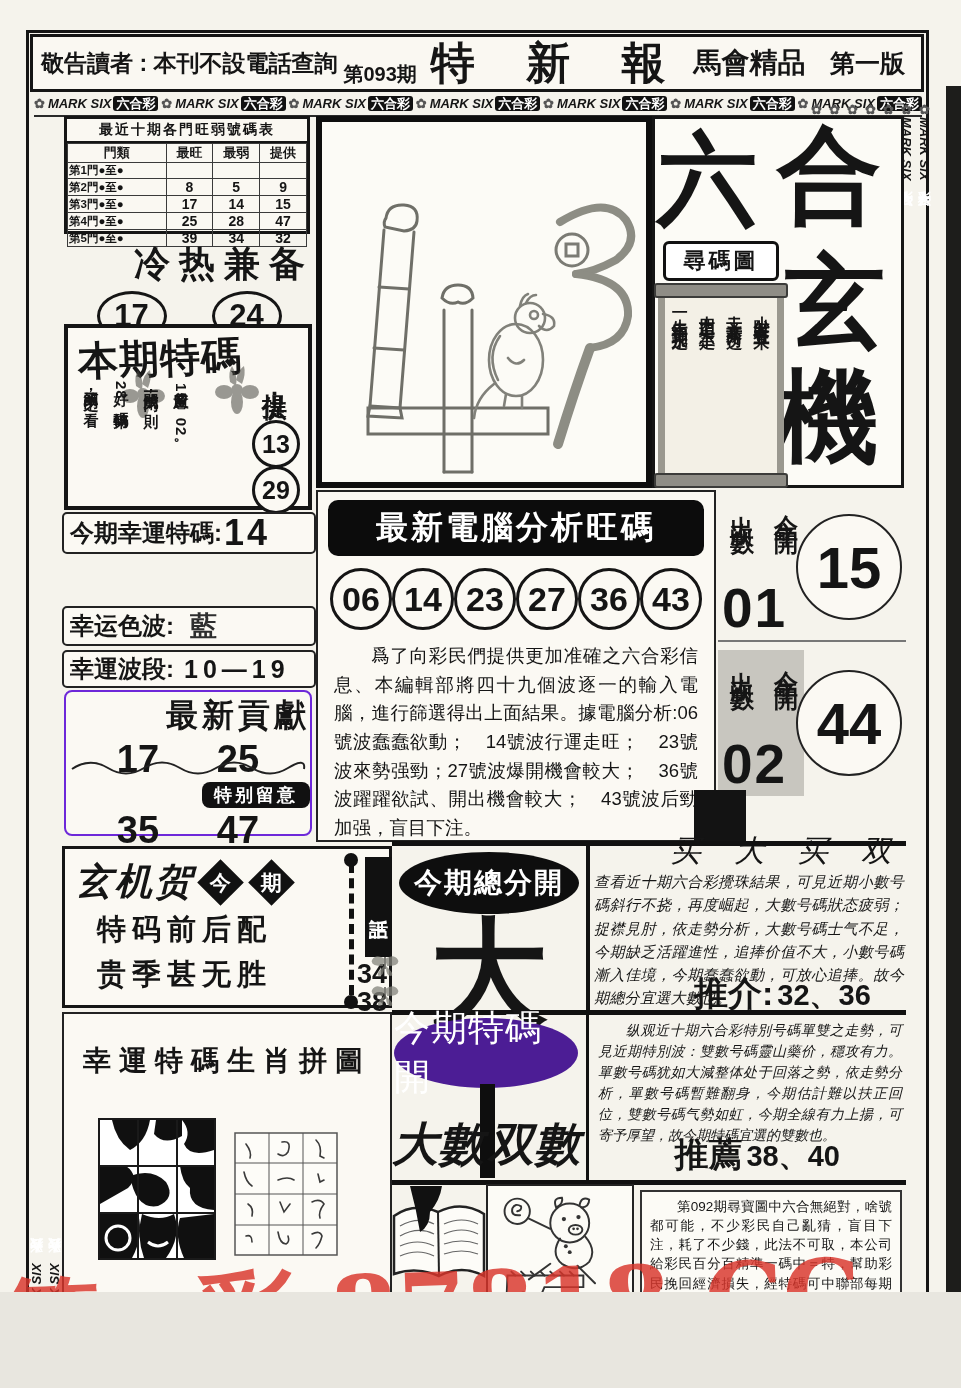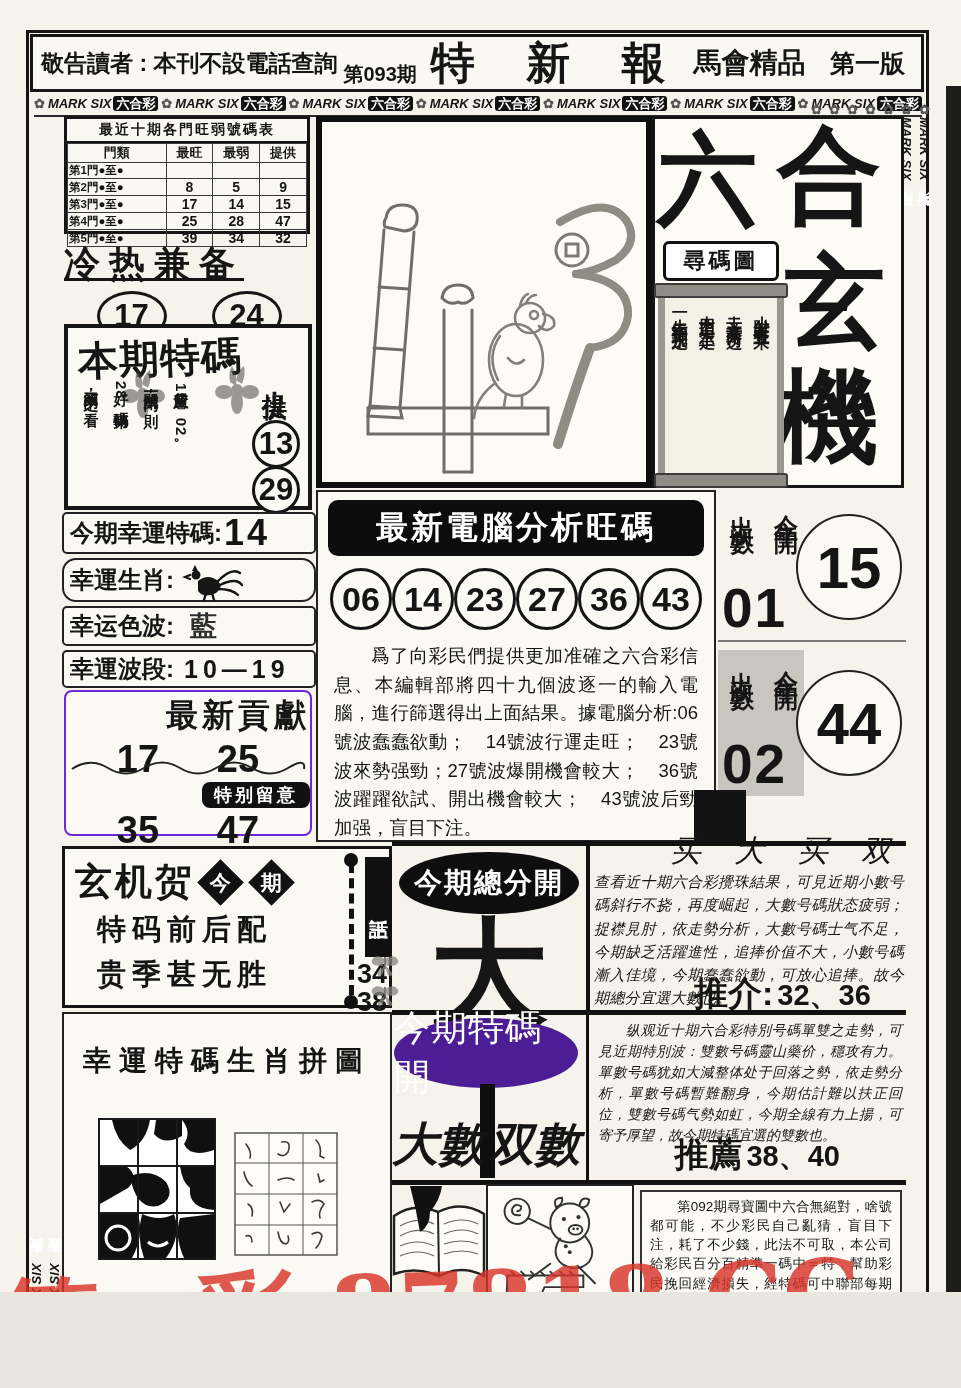--- a/index.html
+++ b/index.html
@@ -28,51 +28,51 @@
   .vstrip-right{left:903px;top:96px;width:30px;height:1284px;}
   
   .door-table{left:64px;top:116px;width:246px;height:118px;border:3px solid #151515;background:#faf8f2;}
   .dt-title{border-bottom:2px solid #151515;font-size:14px;font-weight:900;text-align:center;letter-spacing:2px;padding:2px 0;}
   .door-table table{width:100%;border-collapse:collapse;}
   .door-table th,.door-table td{border:1px solid #3a3a3a;text-align:center;padding:0;height:15px;font-size:13px;}
   .door-table th{font-size:13px;font-weight:900;}
   .door-table td.door{font-size:11.5px;font-weight:800;text-align:left;padding-left:1px;white-space:nowrap;}
   .door-table td.v{font-size:14px;font-weight:600;}
   
-  .cold-hot{left:64px;top:240px;width:250px;height:80px;text-align:left;text-decoration:underline;}
+  .cold-hot{left:64px;top:240px;width:250px;height:80px;text-align:right;}
   .ch-title{font-size:36px;font-weight:900;letter-spacing:9px;font-family:"DejaVu Serif",serif;}
   .ch-row{display:flex;justify-content:space-around;margin-top:2px;padding:0 10px;}
   .oval{width:64px;height:44px;border:3px solid #151515;border-radius:50%;display:flex;align-items:center;justify-content:center;font-size:31px;font-weight:700;}
   
   .benqi{left:64px;top:324px;width:248px;height:186px;border:4px solid #151515;background:#fbf9f3;}
   .bq-title{font-size:40px;font-weight:900;letter-spacing:1px;transform:rotate(-2deg);margin:2px 0 0 10px;font-family:"DejaVu Serif",serif;}
   .bq-vert{position:absolute;left:8px;top:52px;height:128px;writing-mode:vertical-lr;white-space:pre-line;
            font-size:15px;font-weight:700;line-height:2.0;letter-spacing:1px;}
   .bq-tigong{position:absolute;right:16px;top:46px;writing-mode:vertical-rl;font-size:25px;font-weight:900;letter-spacing:2px;}
   .bq-circle{position:absolute;width:42px;height:42px;border:3px solid #151515;border-radius:50%;
-             display:flex;align-items:center;justify-content:center;font-size:31px;font-weight:700;background:#fbf9f3;}
+             display:flex;align-items:center;justify-content:center;font-size:25px;font-weight:700;background:#fbf9f3;}
   .bq-c1{right:8px;top:92px;} .bq-c2{right:8px;top:138px;}
   .bq-moth{position:absolute;opacity:.55;} .bq-m1{left:52px;top:40px;} .bq-m2{left:146px;top:36px;}
   
   .lucky{left:62px;top:0;width:254px;border:2px solid #222;border-radius:5px;background:#fbf9f3;display:flex;align-items:center;padding:0 6px;}
   .lr1{top:512px;height:42px;} .lr2{top:558px;height:44px;border-radius:14px;} .lr3{top:606px;height:40px;} .lr4{top:650px;height:38px;}
   .lk-label{font-size:24px;font-weight:900;white-space:nowrap;}
   .lk-big{font-size:36px;font-weight:900;letter-spacing:3px;margin-left:2px;}
   .lk-val{font-size:27px;font-weight:700;margin-left:16px;color:#2e2e2e;}
   .lk-band{font-size:25px;font-weight:600;letter-spacing:5px;margin-left:10px;}
   
   .gongxian{left:64px;top:690px;width:248px;height:146px;border:2px solid #6d28d9;border-radius:8px;background:#fbf9f3;text-align:right;}
   .gx-title{font-size:32px;font-weight:900;letter-spacing:4px;margin-top:2px;font-family:"DejaVu Serif",serif;}
   .gx-row{display:flex;justify-content:space-around;width:82%;margin:0 auto;font-size:38px;font-weight:600;position:relative;}
   .gx-wave{position:absolute;left:2px;top:64px;}
   .gx-ribbon{display:inline-block;background:#111;color:#fff;font-size:18px;font-weight:900;letter-spacing:3px;border-radius:8px;padding:1px 12px;margin:1px 0;}
   
   .xuanji{left:62px;top:846px;width:330px;height:162px;border:3px solid #151515;background:#fbf9f3;}
   .xj-title{position:absolute;left:10px;top:8px;display:flex;align-items:center;}
-  .xj-t1{font-size:37px;font-weight:900;letter-spacing:3px;font-family:"DejaVu Serif",serif;}
+  .xj-t1{font-size:37px;font-weight:900;font-style:italic;letter-spacing:3px;font-family:"DejaVu Serif",serif;}
   .diamond{width:33px;height:33px;background:#111;transform:rotate(45deg);margin:0 9px;display:flex;align-items:center;justify-content:center;}
   .diamond span{transform:rotate(-45deg);color:#fff;font-size:21px;font-weight:900;}
   .xj-lines{position:absolute;left:32px;top:58px;font-size:29px;font-weight:700;letter-spacing:6px;line-height:1.55;font-family:"DejaVu Serif",serif;}
   .xj-dash{position:absolute;left:284px;top:14px;height:132px;border-left:5px dashed #111;}
   .xj-dot{position:absolute;width:14px;height:14px;background:#111;border-radius:50%;left:279px;}
   .xj-dot.d1{top:4px;} .xj-dot.d2{top:146px;}
   .xj-side{position:absolute;left:300px;top:8px;width:27px;height:100px;background:#111;color:#fff;
            writing-mode:vertical-rl;display:flex;align-items:center;justify-content:center;font-size:19px;font-weight:800;letter-spacing:4px;}
   .xj-num{position:absolute;font-size:27px;font-weight:600;}
   .xj-n1{left:292px;top:110px;} .xj-n2{left:292px;top:138px;}
@@ -283,36 +283,20 @@
 应留意15、02。</div>
     <div class="bq-tigong">提供：</div>
     <div class="bq-circle bq-c1">13</div>
     <div class="bq-circle bq-c2">29</div>
   </div>
 
   <div class="sec lucky lr1">
     <span class="lk-label">今期幸運特碼:</span>
     <span class="lk-big">14</span>
   </div>
-  <div class="sec lucky lr2">
-    <span class="lk-label">幸運生肖:</span>
-    <svg width="64" height="42" viewBox="0 0 64 42" style="margin-left:8px;">
-      <g stroke="#161616" stroke-width="2.4" fill="none" stroke-linecap="round">
-        <path d="M36,22 q14,-14 22,-8"></path>
-          <path d="M38,26 q16,-8 22,0"></path>
-          <path d="M36,30 q14,0 20,6"></path>
-        <path d="M24,34 l-2,7"></path>
-          <path d="M30,34 l2,7"></path>
-          <path d="M8,16 l-5,2 5,2"></path>
-      </g>
-      <path d="M16,22 q10,-8 20,0 q6,6 -2,12 q-12,6 -18,-2 z" fill="#161616"></path>
-      <circle cx="14" cy="16" r="4.5" fill="#161616"></circle>
-      <path d="M10,12 l3,-6 3,6 z" fill="#161616"></path>
-    </svg>
-  </div>
   <div class="sec lucky lr3">
     <span class="lk-label">幸运色波:</span>
     <span class="lk-val">藍</span>
   </div>
   <div class="sec lucky lr4">
     <span class="lk-label">幸運波段:</span>
     <span class="lk-band">10—19</span>
   </div>
 
   <div class="sec gongxian">

